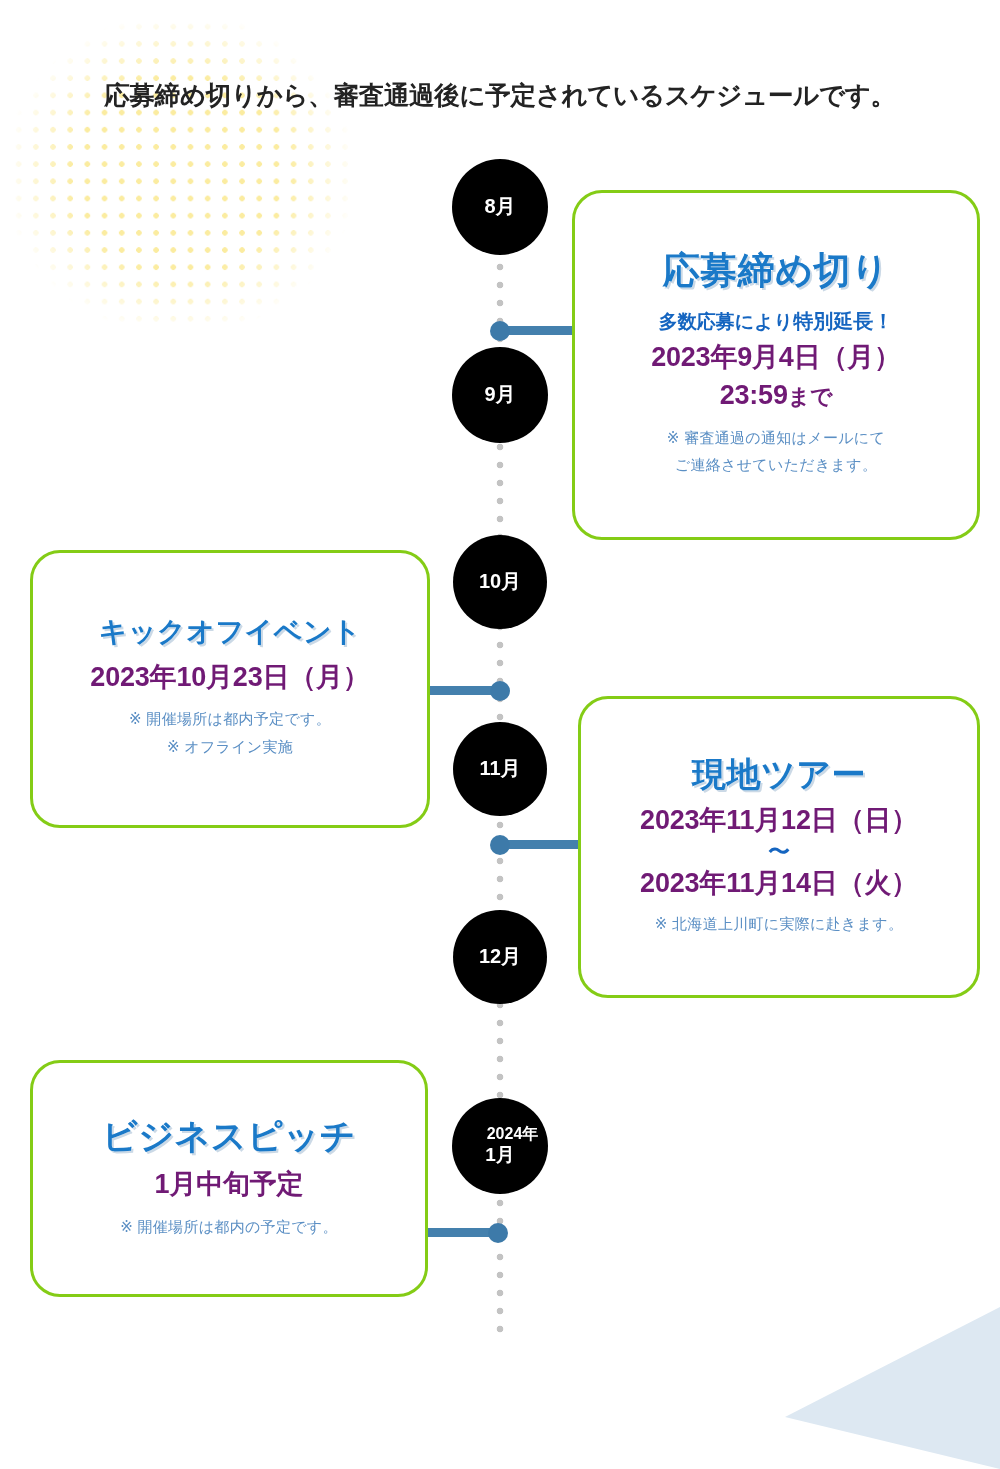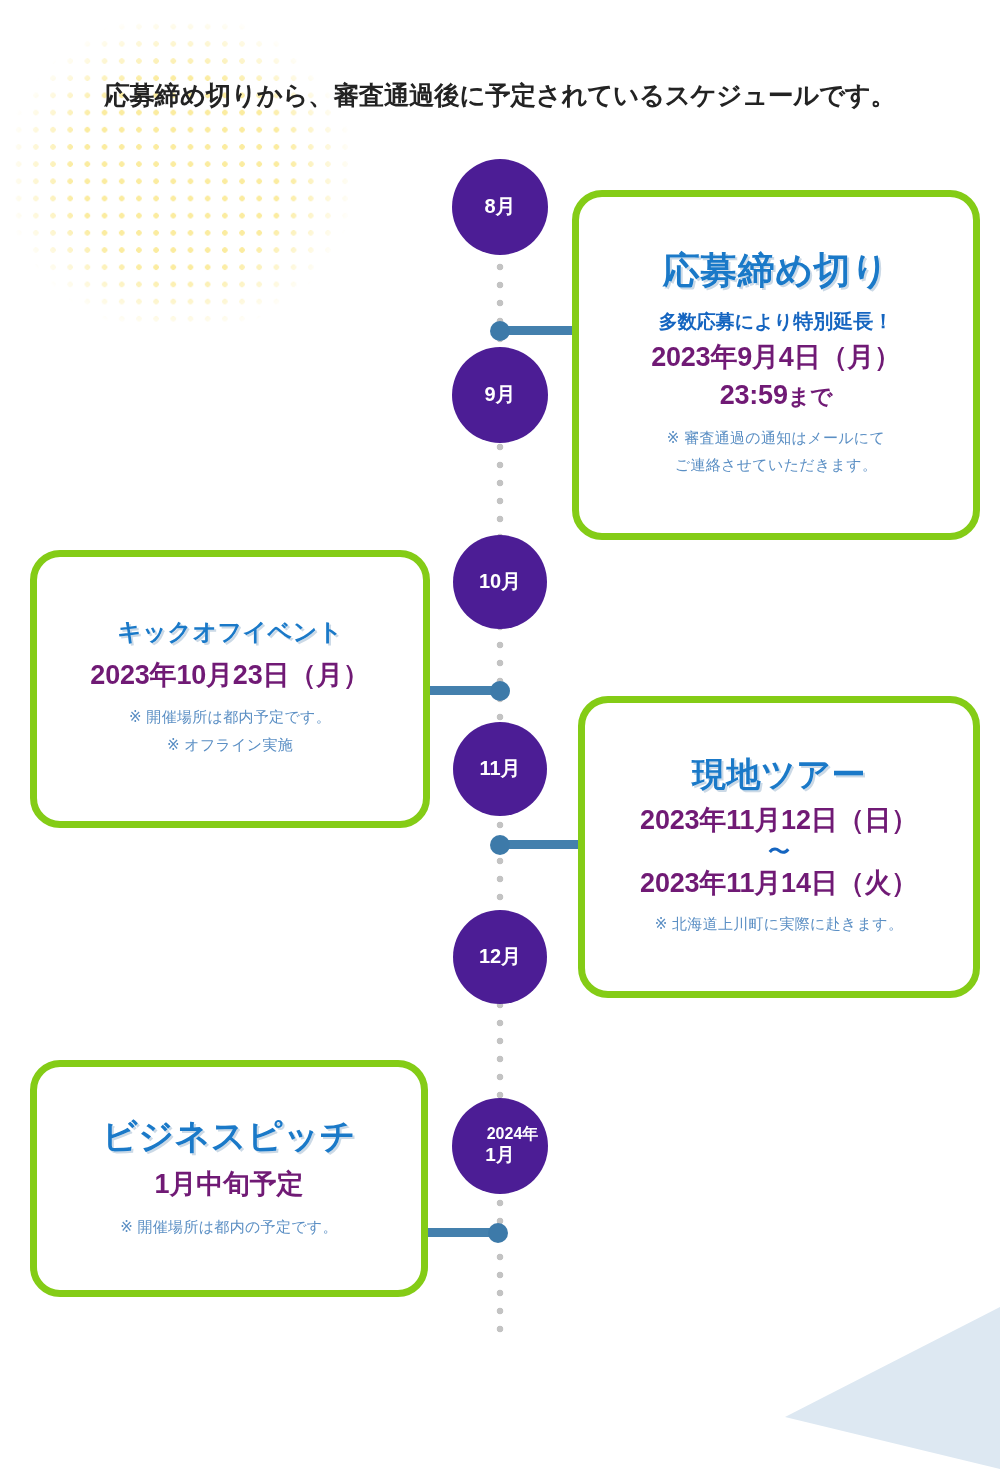--- a/index.html
+++ b/index.html
@@ -74,21 +74,21 @@
     background-image: radial-gradient(circle, #c3c3c3 3.2px, rgba(0,0,0,0) 3.6px);
     background-size: 12px 18px;
     background-repeat: repeat-y;
     z-index: 1;
   }
 
   
   .month-circle {
     position: absolute;
     border-radius: 50%;
-    background: #4c1d95;
+    background: #000000;
     color: #ffffff;
     display: flex;
     flex-direction: column;
     align-items: center;
     justify-content: center;
     font-weight: bold;
     line-height: 1.18;
     z-index: 4;
     text-align: center;
   }
@@ -116,21 +116,21 @@
     border-radius: 50%;
     background: #3d7aa9;
     top: -5.5px;
     z-index: 4;
   }
 
   
   .card {
     position: absolute;
     background: #ffffff;
-    border: 7px solid #84cc16;
+    border: 3px solid #84cc16;
     border-radius: 30px;
     z-index: 6;
     display: flex;
     flex-direction: column;
     align-items: center;
     justify-content: center;
     padding: 10px 16px;
   }
 
   .card-title {
@@ -189,21 +189,21 @@
   .note-block { margin-top: 9px; }
   .note-tight { margin-top: 8px; }
 
   
   #card-deadline   { left: 572px; top: 190px;  width: 408px; height: 350px; }
   #card-kickoff    { left: 30px;  top: 550px;  width: 400px; height: 278px; }
   #card-tour       { left: 578px; top: 696px;  width: 402px; height: 302px; }
   #card-pitch      { left: 30px;  top: 1060px; width: 398px; height: 237px; }
 
   #card-deadline .card-title { font-size: 37px; margin-bottom: 14px; }
-  #card-kickoff .card-title  { font-size: 24px; margin-bottom: 10px; }
+  #card-kickoff .card-title  { font-size: 28px; margin-bottom: 10px; }
   #card-tour .card-title     { font-size: 34px; margin-bottom: 8px; }
   #card-pitch .card-title    { font-size: 35px; margin-bottom: 10px; }
 </style>
 </head>
 <body>
 
 <div id="page">
 
   <div class="dot-blob"></div>
 

